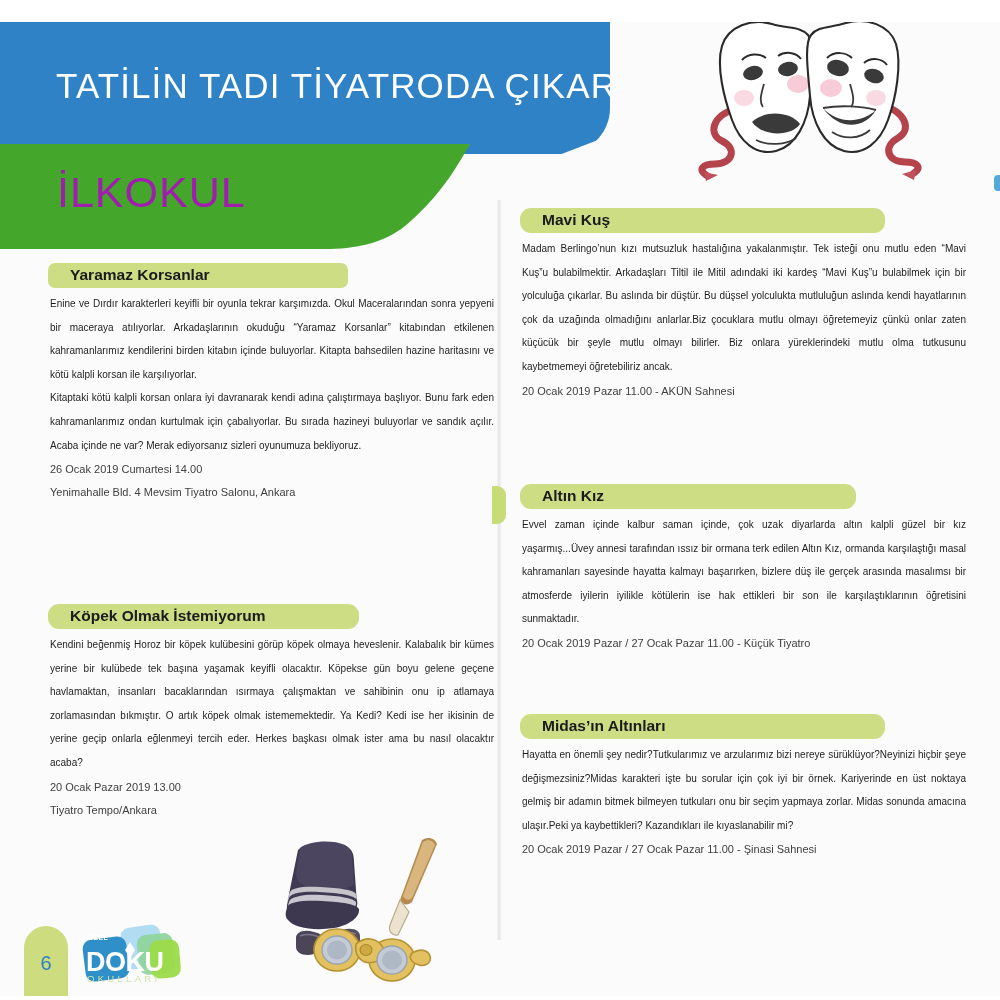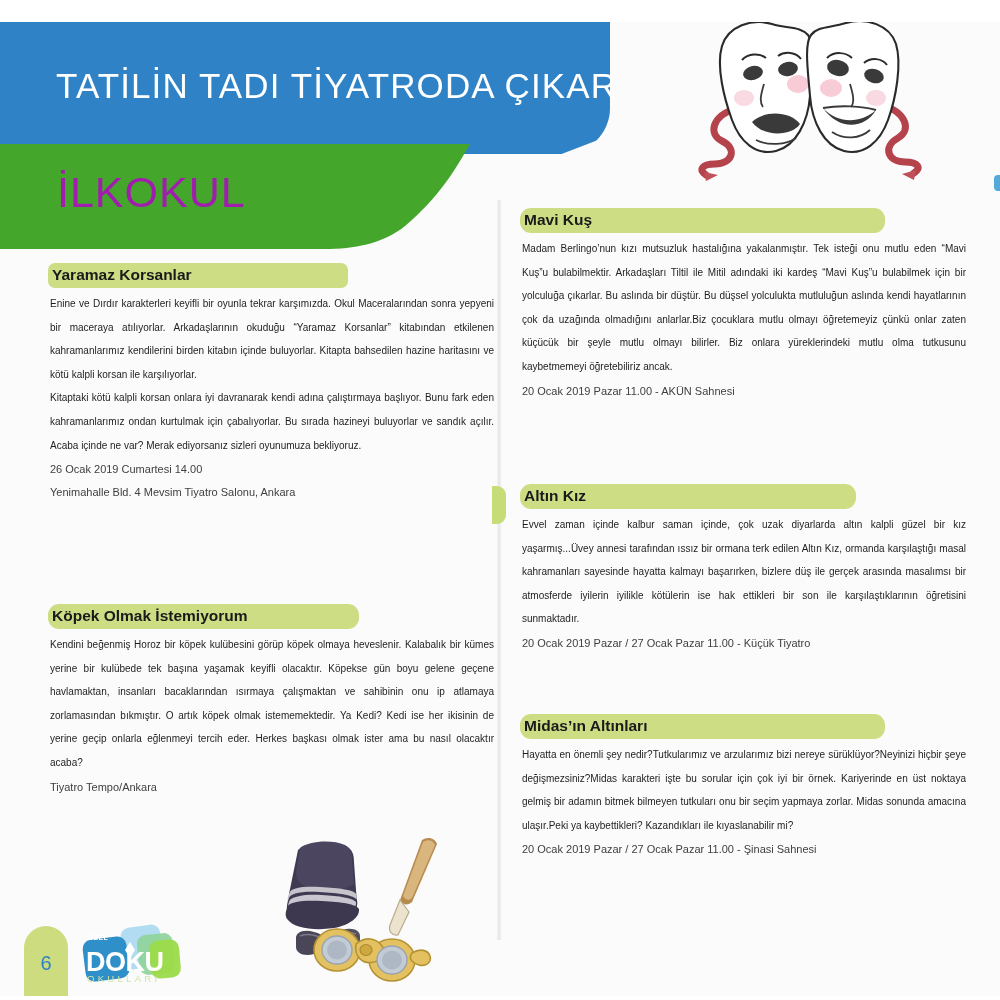--- a/index.html
+++ b/index.html
@@ -114,21 +114,21 @@
   
   .article { position: absolute; width: 448px; }
 
   .art-heading {
     display: block;
     background: #ccdd84;
     border-radius: 11px;
     color: #1a1a1a;
     font-size: 15.5px;
     font-weight: bold;
-    padding: 3px 14px 4px 4px;
+    padding: 3px 14px 4px 22px;
     line-height: 18px;
     margin: 0 0 4px 0;
     box-sizing: border-box;
   }
   .h-w1 { width: 300px; border-radius: 7px; }
   .h-w2 { width: 311px; }
   .h-w3 { width: 365px; }
   .h-w4 { width: 336px; }
   .h-w5 { width: 365px; }
 
@@ -262,20 +262,21 @@
     </div>
     <div class="art-meta">26 Ocak 2019 Cumartesi   14.00</div>
     <div class="art-meta">Yenimahalle Bld. 4 Mevsim Tiyatro Salonu, Ankara</div>
   </div>
 
   <div class="article" id="a-kopek">
     <h2 class="art-heading h-w2">Köpek Olmak İstemiyorum</h2>
     <div class="art-body">
       <p>Kendini beğenmiş Horoz bir köpek kulübesini görüp köpek olmaya heveslenir. Kalabalık bir kümes yerine bir kulübede tek başına yaşamak keyifli olacaktır. Köpekse gün boyu gelene geçene havlamaktan, insanları bacaklarından ısırmaya çalışmaktan ve sahibinin onu ip atlamaya zorlamasından bıkmıştır. O artık köpek olmak istememektedir. Ya Kedi? Kedi ise her ikisinin de yerine geçip onlarla eğlenmeyi tercih eder. Herkes başkası olmak ister ama bu nasıl olacaktır acaba?</p>
     </div>
+    <div class="art-meta">20 Ocak Pazar 2019  13.00</div>
     <div class="art-meta">Tiyatro Tempo/Ankara</div>
   </div>
 
   <div class="article" id="a-mavikus">
     <h2 class="art-heading h-w3">Mavi Kuş</h2>
     <div class="art-body">
       <p>Madam Berlingo’nun kızı mutsuzluk hastalığına yakalanmıştır. Tek isteği onu mutlu eden “Mavi Kuş”u bulabilmektir. Arkadaşları Tiltil ile Mitil adındaki iki kardeş “Mavi Kuş”u bulabilmek için bir yolculuğa çıkarlar. Bu aslında bir düştür. Bu düşsel yolculukta mutluluğun aslında kendi hayatlarının çok da uzağında olmadığını anlarlar.Biz çocuklara mutlu olmayı öğretemeyiz çünkü onlar zaten küçücük bir şeyle mutlu olmayı bilirler. Biz onlara yüreklerindeki mutlu olma tutkusunu kaybetmemeyi öğretebiliriz ancak.</p>
     </div>
     <div class="art-meta">20 Ocak 2019 Pazar 11.00 - AKÜN Sahnesi</div>
   </div>

